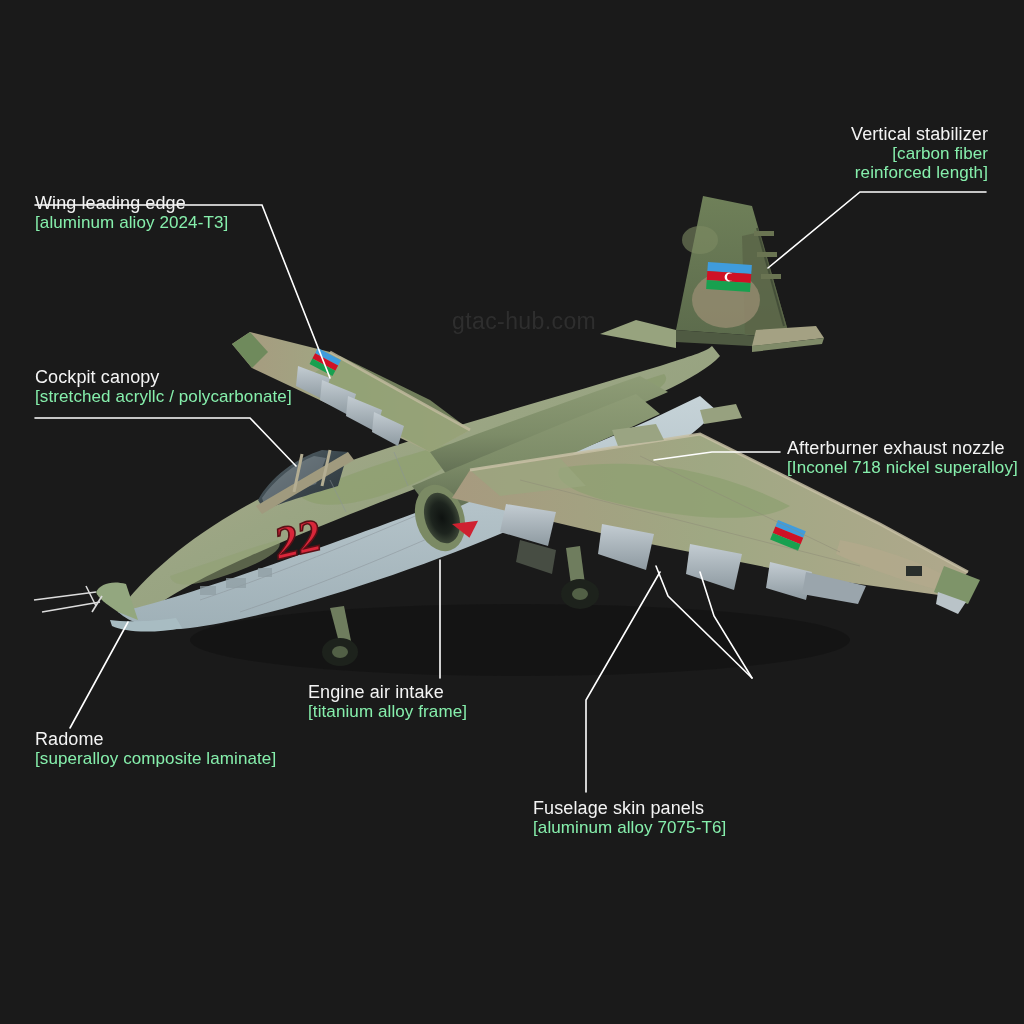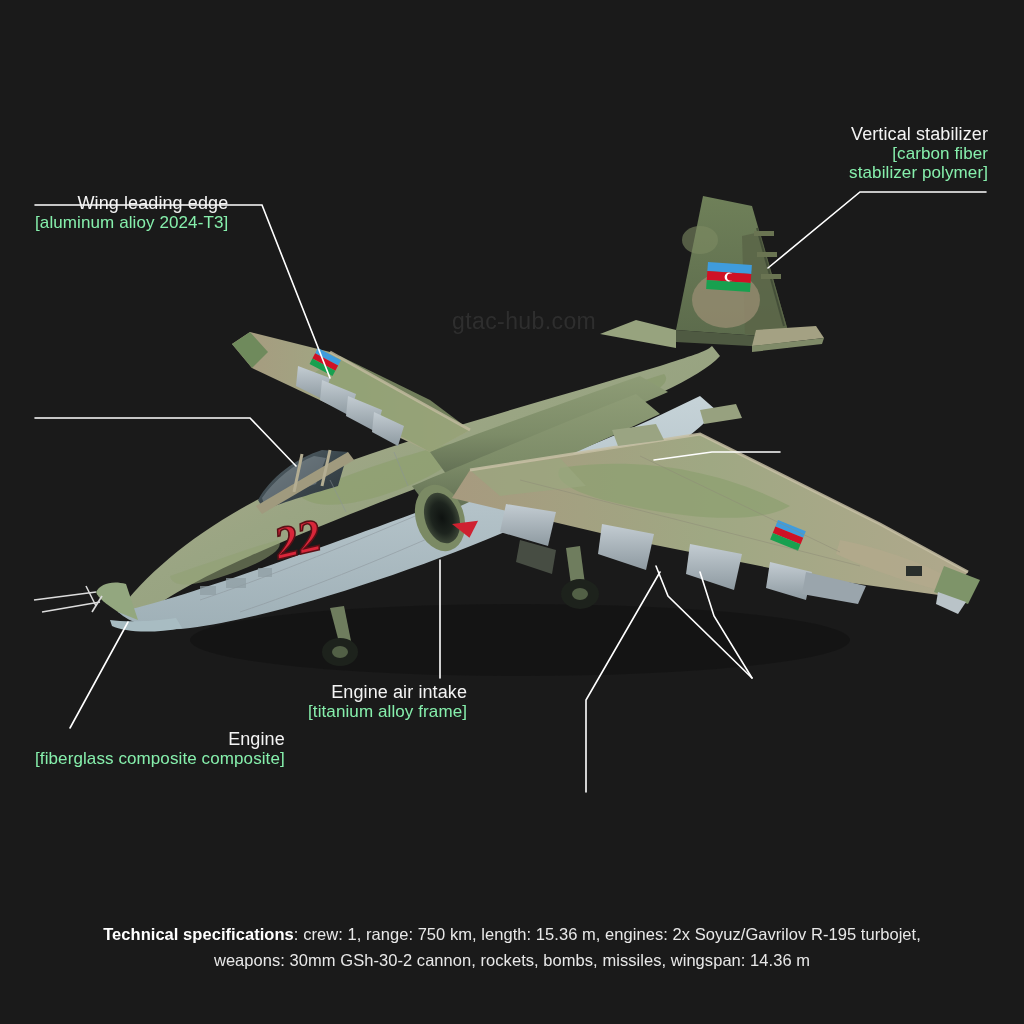--- a/index.html
+++ b/index.html
@@ -11,21 +11,21 @@
     position:relative;
   }
   #stage{position:absolute;inset:0;width:1024px;height:1024px;}
   #artwork{position:absolute;left:0;top:0;width:1024px;height:1024px;}
   #overlay{position:absolute;left:0;top:0;width:1024px;height:1024px;pointer-events:none;}
 
   .callout{position:absolute;line-height:1.12;}
   .callout .title{font-size:18px;font-weight:400;color:#f4f4f4;letter-spacing:.1px;white-space:nowrap;}
   .callout .sub{font-size:17px;font-weight:400;color:#86efac;letter-spacing:.1px;white-space:nowrap;}
   .callout.right{text-align:right;}
-  .callout.left{text-align:right;}
+  .callout.left{text-align:left;}
 
   #watermark{
     position:absolute;left:452px;top:308px;
     font-size:23px;color:#2e2e2e;letter-spacing:.4px;
     font-family:"Liberation Sans", sans-serif;
   }
 
   #specs{
     position:absolute;left:0;top:922px;width:1024px;text-align:center;
     font-size:16.5px;color:#e8e8e8;line-height:1.55;letter-spacing:.05px;
@@ -269,42 +269,50 @@
       <path d="M586 792 L586 700 L660 572"></path>
 
       <path d="M752 678 L714 616 L700 572"></path>
       <path d="M752 678 L668 596 L656 566"></path>
     </g>
   </svg>
 
   <div class="callout right" id="c-tail" style="right:36px;top:124px;">
     <div class="title">Vertical stabilizer</div>
     <div class="sub">[carbon fiber</div>
-    <div class="sub">stabilizer polymer]</div>
+    <div class="sub">reinforced length]</div>
   </div>
 
   <div class="callout left" id="c-wle" style="left:35px;top:193px;">
     <div class="title">Wing leading edge</div>
     <div class="sub">[aluminum alioy 2024-T3]</div>
   </div>
 
-
+  <div class="callout left" id="c-canopy" style="left:35px;top:367px;">
+    <div class="title">Cockpit canopy</div>
+    <div class="sub">[stretched acryllc / polycarbonate]</div>
+  </div>
+
+  <div class="callout left" id="c-nozzle" style="left:787px;top:438px;">
+    <div class="title">Afterburner exhaust nozzle</div>
+    <div class="sub">[Inconel 718 nickel superalloy]</div>
+  </div>
 
   <div class="callout left" id="c-radome" style="left:35px;top:729px;">
-    <div class="title">Engine</div>
-    <div class="sub">[fiberglass composite composite]</div>
+    <div class="title">Radome</div>
+    <div class="sub">[superalloy composite laminate]</div>
   </div>
 
   <div class="callout left" id="c-intake" style="left:308px;top:682px;">
     <div class="title">Engine air intake</div>
     <div class="sub">[titanium alloy frame]</div>
   </div>
 
+  <div class="callout left" id="c-skin" style="left:533px;top:798px;">
+    <div class="title">Fuselage skin panels</div>
+    <div class="sub">[aluminum alloy 7075-T6]</div>
+  </div>
 
 
   <div id="watermark">gtac-hub.com</div>
 
-  <div id="specs">
-    <span><b>Technical specifications</b><span>: crew: 1, range: 750 km, length: 15.36 m, engines: 2x Soyuz/Gavrilov R-195 turbojet,</span></span><br>
-    <span>weapons: 30mm GSh-30-2 cannon, rockets, bombs, missiles, wingspan: 14.36 m</span>
-  </div>
 
 </div>
 
 </body></html>

